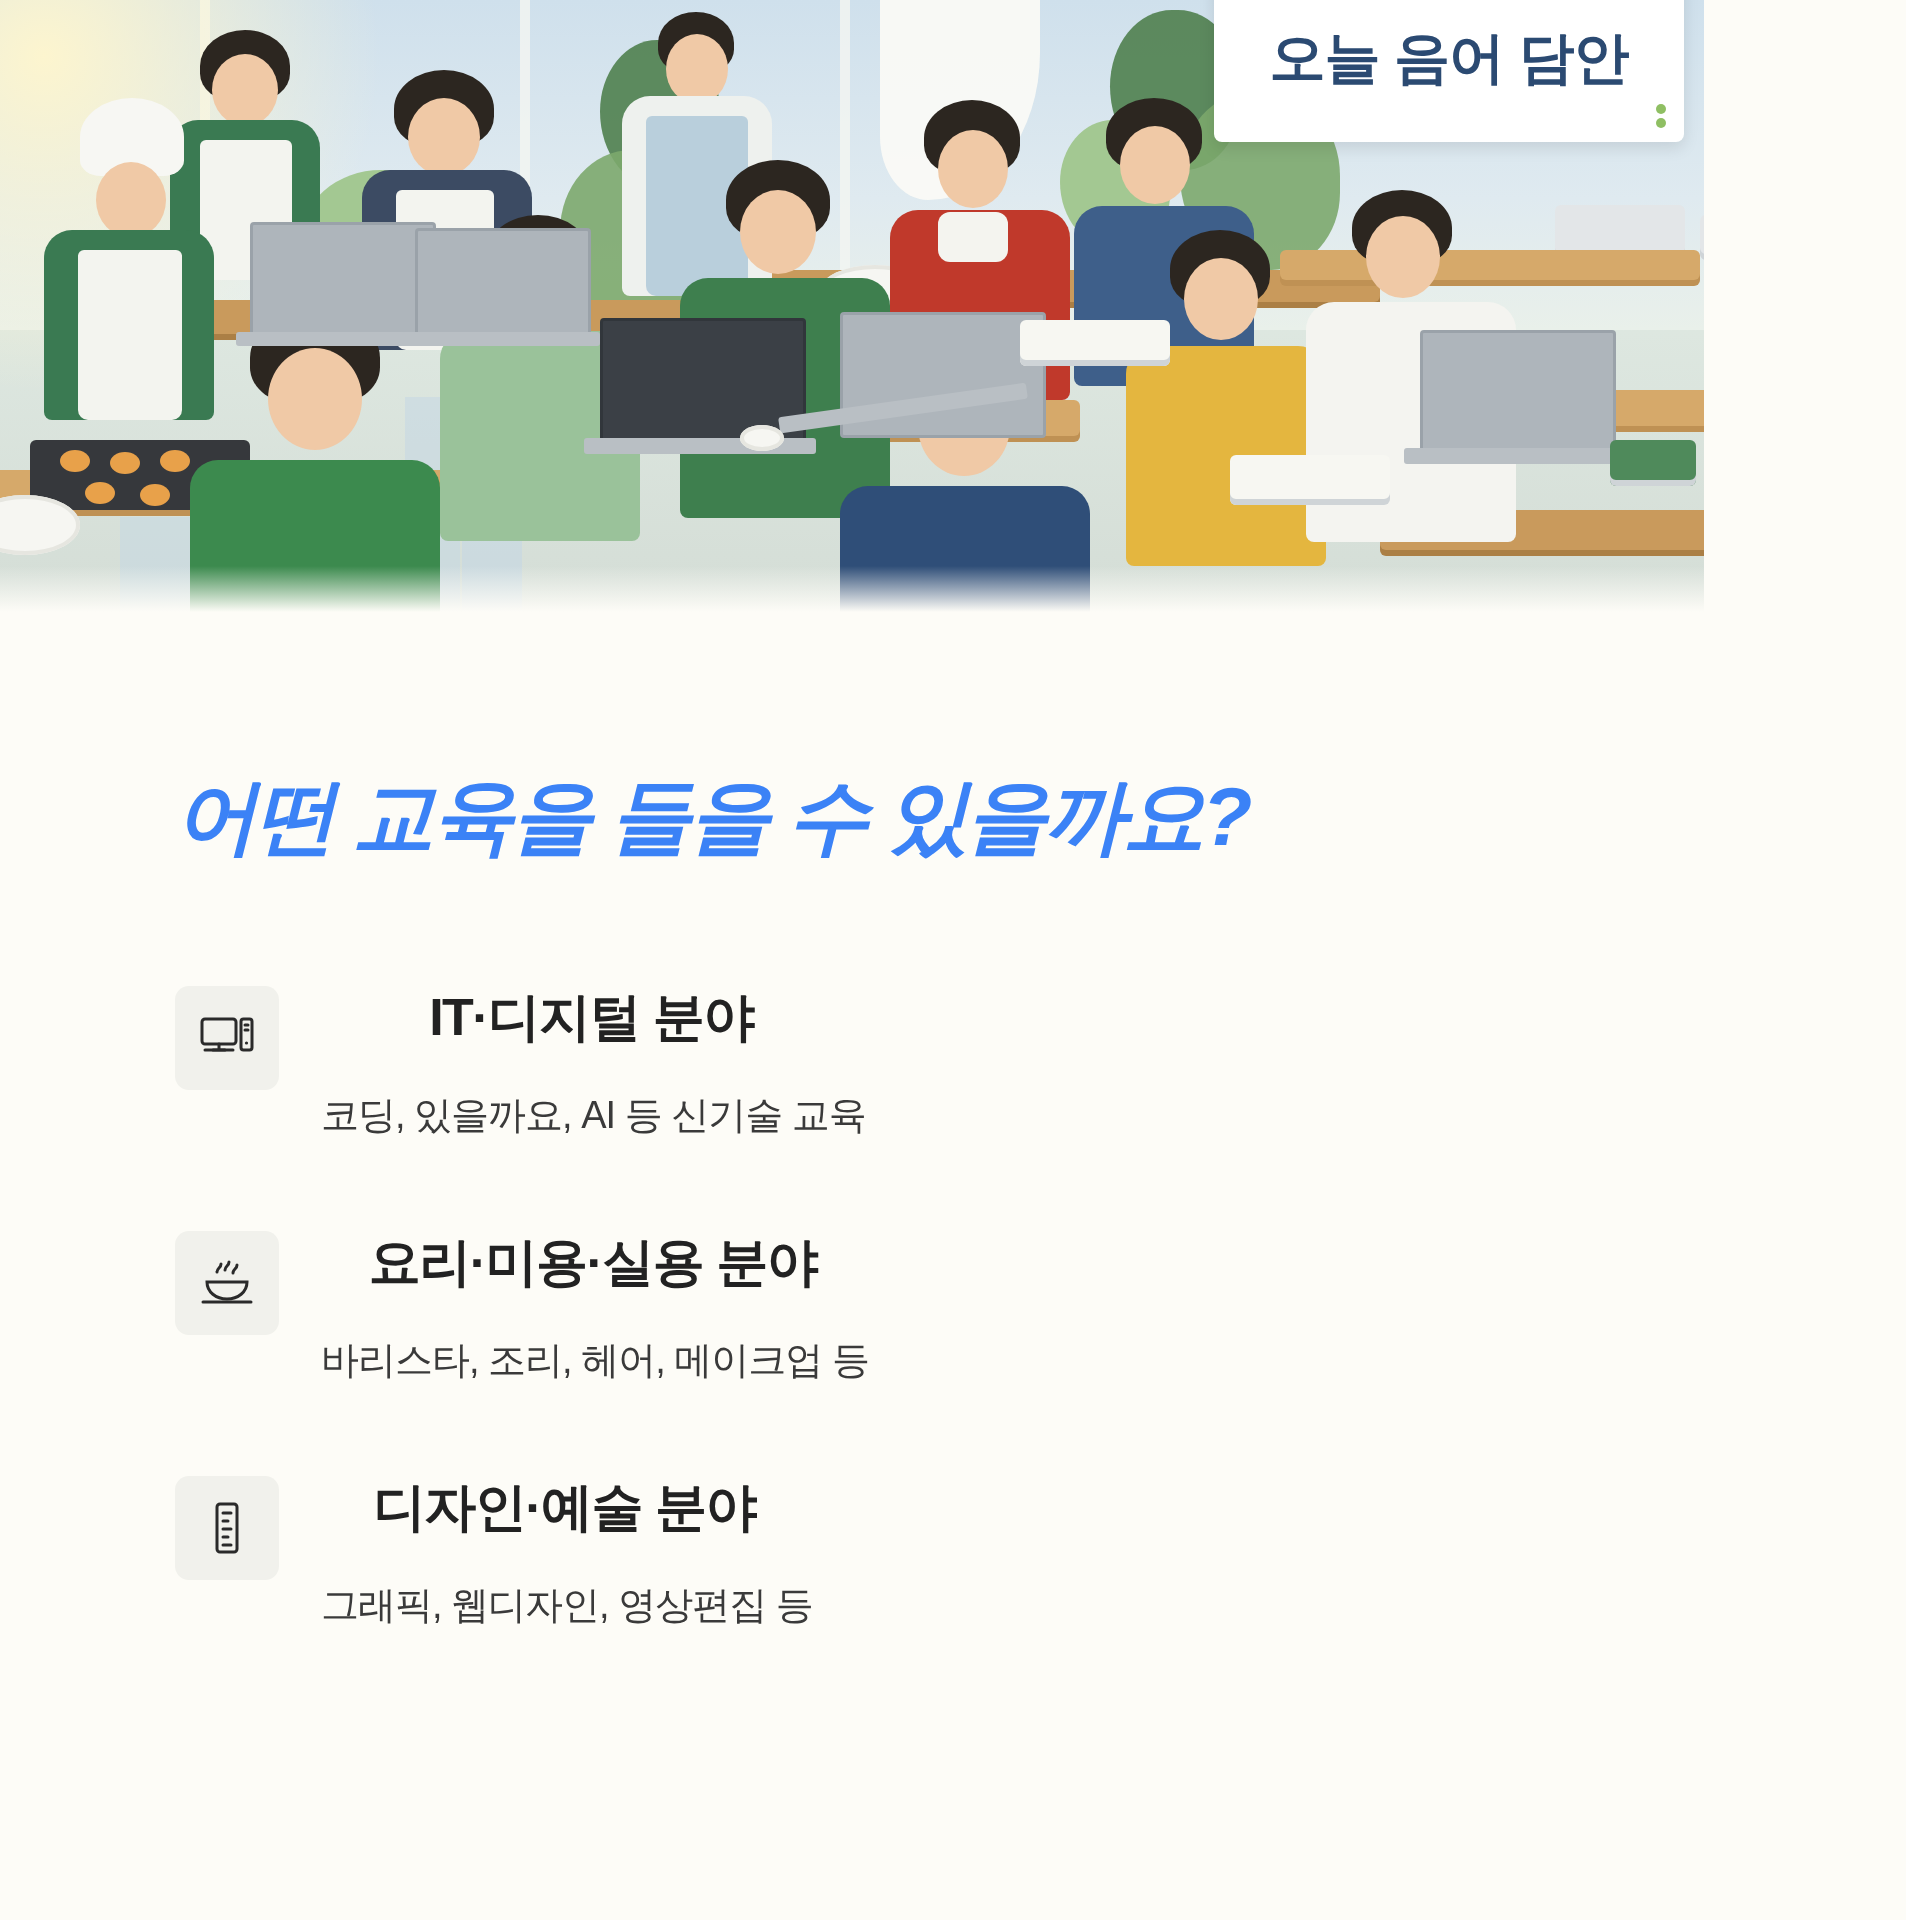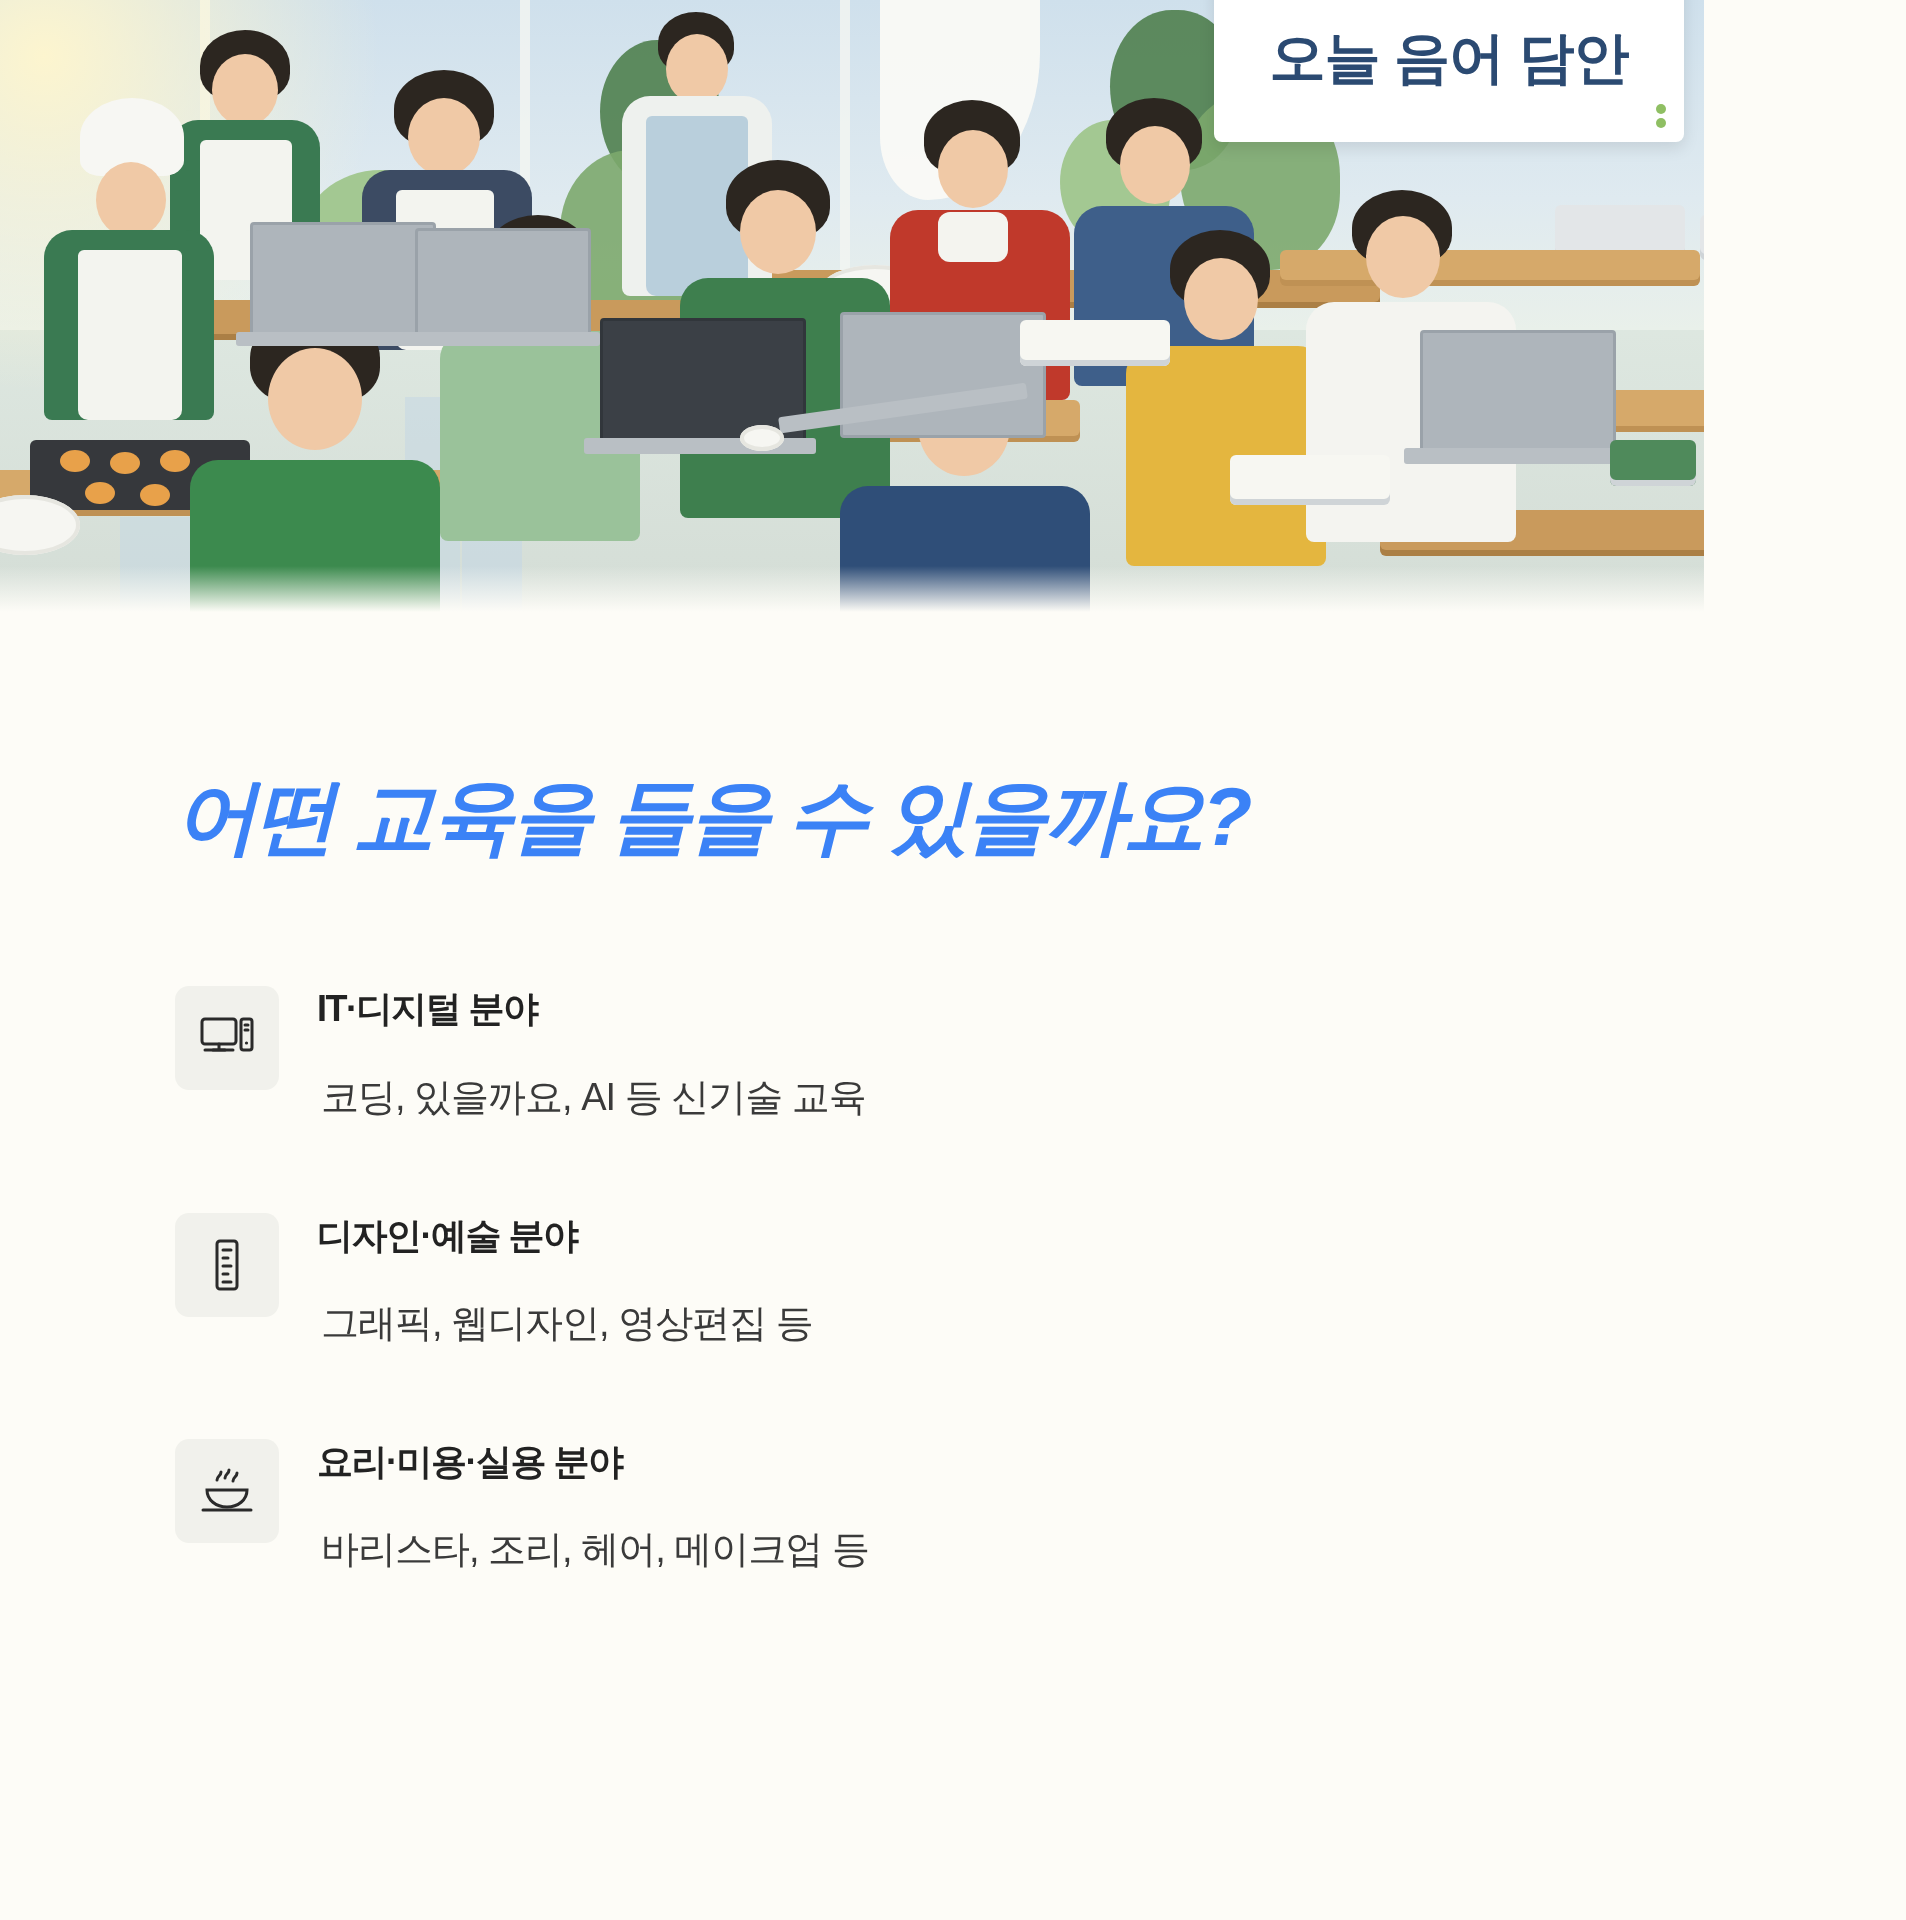--- a/index.html
+++ b/index.html
@@ -186,26 +186,27 @@
     flex: 0 0 104px;
     background: #f1f1ec;
     border-radius: 14px;
     display: flex;
     align-items: center;
     justify-content: center;
     margin-top: 4px;
   }
   .row-texts { margin-left: 38px; }
   .row-title {
-    font-size: 36px;
+    font-size: 52px;
     font-weight: 700;
     color: #222222;
     letter-spacing: -1.5px;
     line-height: 1.15;
     margin: 6px 0 0 0;
+    text-align: center;
   }
   .row-desc {
     font-size: 38px;
     font-weight: 500;
     color: #3a3a3a;
     letter-spacing: -1px;
     margin: 42px 0 0 4px;
   }
 </style>
 </head>
@@ -384,39 +385,39 @@
         </svg>
       </div>
       <div class="row-texts">
         <div class="row-title">IT·디지털 분야</div>
         <div class="row-desc">코딩, 있을까요, AI 등 신기술 교육</div>
       </div>
     </div>
 
     <div class="row">
       <div class="icon-box">
-        <svg width="40" height="54" viewBox="0 0 40 54" fill="none" stroke="#2a2a2a" stroke-width="3">
-          <rect x="10" y="3" width="20" height="48" rx="3"></rect>
-          <path d="M16 12h8M16 20h5M16 28h8M16 36h5M16 44h8" stroke-linecap="round"></path>
-        </svg>
-      </div>
-      <div class="row-texts">
-        <div class="row-title">디자인·예술 분야</div>
-        <div class="row-desc">그래픽, 웹디자인, 영상편집 등</div>
-      </div>
-    </div>
-
-    <div class="row">
-      <div class="icon-box">
         <svg width="56" height="50" viewBox="0 0 56 50" fill="none" stroke="#2a2a2a" stroke-width="3" stroke-linecap="round">
           <path d="M22 6c0 4-4 4-4 8M30 4c0 4-4 4-4 8M38 7c0 4-4 4-4 8"></path>
           <path d="M8 24h40c0 10-9 17-20 17S8 34 8 24z"></path>
           <path d="M4 44h48"></path>
         </svg>
       </div>
       <div class="row-texts">
         <div class="row-title">요리·미용·실용 분야</div>
         <div class="row-desc">바리스타, 조리, 헤어, 메이크업 등</div>
       </div>
     </div>
 
+    <div class="row">
+      <div class="icon-box">
+        <svg width="40" height="54" viewBox="0 0 40 54" fill="none" stroke="#2a2a2a" stroke-width="3">
+          <rect x="10" y="3" width="20" height="48" rx="3"></rect>
+          <path d="M16 12h8M16 20h5M16 28h8M16 36h5M16 44h8" stroke-linecap="round"></path>
+        </svg>
+      </div>
+      <div class="row-texts">
+        <div class="row-title">디자인·예술 분야</div>
+        <div class="row-desc">그래픽, 웹디자인, 영상편집 등</div>
+      </div>
+    </div>
+
   </div>
 </div>
 
 </body></html>

